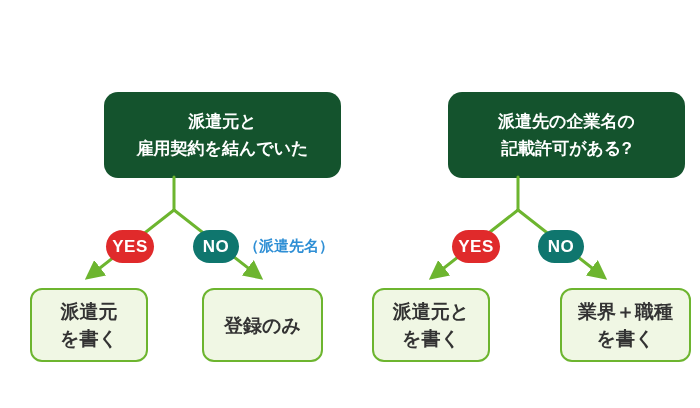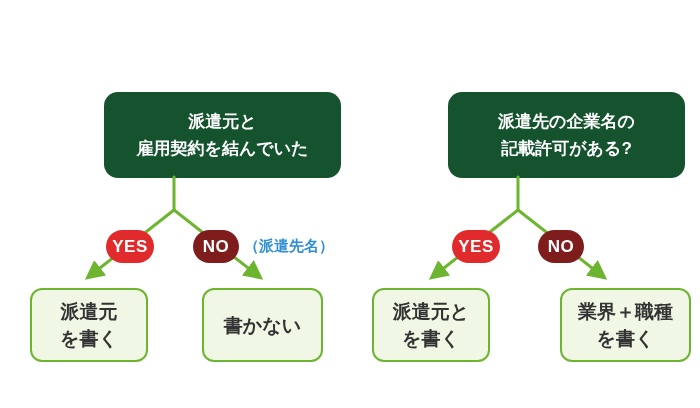--- a/index.html
+++ b/index.html
@@ -19,21 +19,21 @@
   }
   .qbox.left{left:56px;}
   .qbox.right{left:400px;}
   svg.connectors{position:absolute;left:0;top:0;}
   .badge{
     position:absolute;top:230px;height:33px;border-radius:17px;
     display:flex;align-items:center;justify-content:center;
     color:#ffffff;font-size:17px;font-weight:800;letter-spacing:0.5px;
   }
   .badge.yes{background:#e02a2b;width:48px;}
-  .badge.no{background:#7f1d1d;width:46px;}
+  .badge.no{background:#0f766e;width:46px;}
   .badge.yes.l{left:106px;}
   .badge.no.l{left:193px;}
   .badge.yes.r{left:452px;}
   .badge.no.r{left:538px;}
   .note{
     position:absolute;left:244px;top:237px;color:#2f8fd5;
     font-size:15px;font-weight:700;
   }
   .rbox{
     position:absolute;top:288px;height:74px;background:#f0f7e4;
@@ -76,19 +76,19 @@
 
   <div class="badge yes l">YES</div>
   <div class="badge no l">NO</div>
   <div class="note">（派遣先名）</div>
 
   <div class="badge yes r">YES</div>
   <div class="badge no r">NO</div>
 
   <div class="rbox b1">派遣元
 を書く</div>
-  <div class="rbox b2">書かない</div>
+  <div class="rbox b2">登録のみ</div>
   <div class="rbox b3">派遣元と
 を書く</div>
   <div class="rbox b4">業界＋職種
 を書く</div>
 
 </div>
 
 </body></html>

